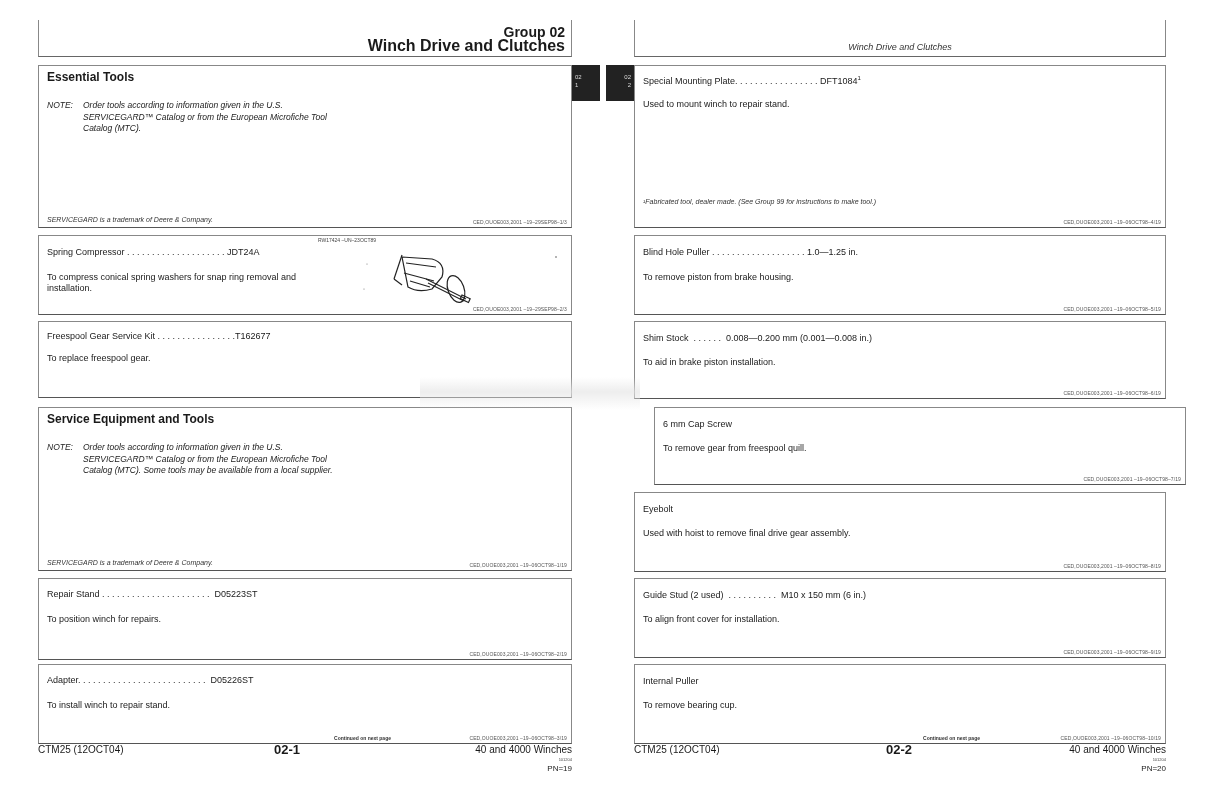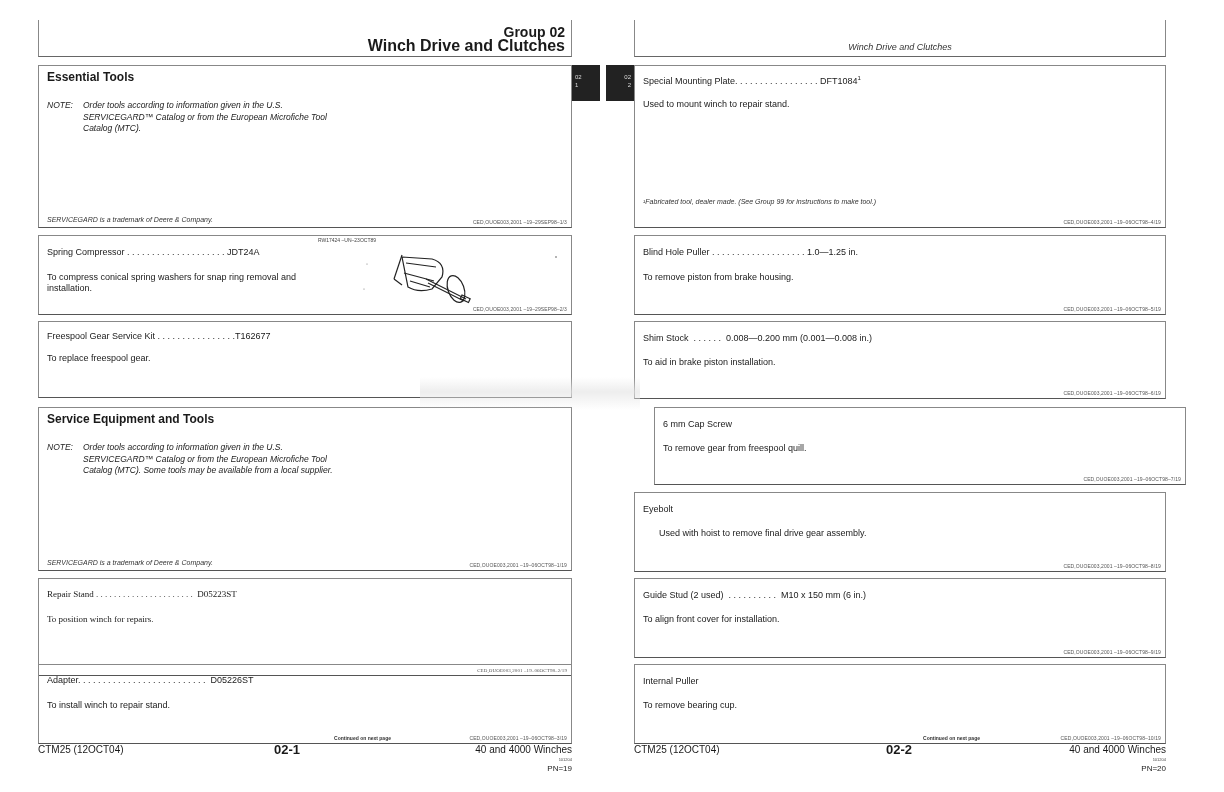--- a/index.html
+++ b/index.html
@@ -106,21 +106,21 @@
 
   <div class="box" style="top:407px;height:164px;">
     <div class="sec-title">Service Equipment and Tools</div>
     <div class="note" style="top:34px;">
       <span class="lbl">NOTE:</span><span class="txt">Order tools according to information given in the U.S. SERVICEGARD™ Catalog or from the European Microfiche Tool Catalog (MTC). Some tools may be available from a local supplier.</span>
     </div>
     <div class="tm">SERVICEGARD is a trademark of Deere &amp; Company.</div>
     <div class="ref">CED,OUOE003,2001   –19–06OCT98–1/19</div>
   </div>
 
-  <div class="box" style="top:578px;height:98px;font-family:Liberation Serif, serif;">
+  <div class="box" style="top:578px;height:82px;">
     <div class="tool" style="top:10px;">Repair Stand . . . . . . . . . . . . . . . . . . . . . .  D05223ST</div>
     <div class="desc" style="top:35px;">To position winch for repairs.</div>
     <div class="ref">CED,OUOE003,2001   –19–06OCT98–2/19</div>
   </div>
 
   <div class="box" style="top:664px;height:80px;">
     <div class="tool" style="top:10px;">Adapter. . . . . . . . . . . . . . . . . . . . . . . . . .  D05226ST</div>
     <div class="desc" style="top:35px;">To install winch to repair stand.</div>
     <div class="cont" style="right:180px;">Continued on next page</div>
     <div class="ref">CED,OUOE003,2001   –19–06OCT98–3/19</div>
@@ -169,21 +169,21 @@
   </div>
 
   <div class="box" style="top:407px;height:78px;margin-left:20px;">
     <div class="tool" style="top:11px;">6 mm Cap Screw</div>
     <div class="desc" style="top:35px;">To remove gear from freespool quill.</div>
     <div class="ref">CED,OUOE003,2001   –19–06OCT98–7/19</div>
   </div>
 
   <div class="box" style="top:492px;height:80px;">
     <div class="tool" style="top:11px;">Eyebolt</div>
-    <div class="desc" style="top:35px;margin-left:16px;">Used with hoist to remove final drive gear assembly.</div>
+    <div class="desc" style="top:35px;">Used with hoist to remove final drive gear assembly.</div>
     <div class="ref">CED,OUOE003,2001   –19–06OCT98–8/19</div>
   </div>
 
   <div class="box" style="top:578px;height:80px;">
     <div class="tool" style="top:11px;">Guide Stud (2 used)  . . . . . . . . . .  M10 x 150 mm (6 in.)</div>
     <div class="desc" style="top:35px;">To align front cover for installation.</div>
     <div class="ref">CED,OUOE003,2001   –19–06OCT98–9/19</div>
   </div>
 
   <div class="box" style="top:664px;height:80px;">

